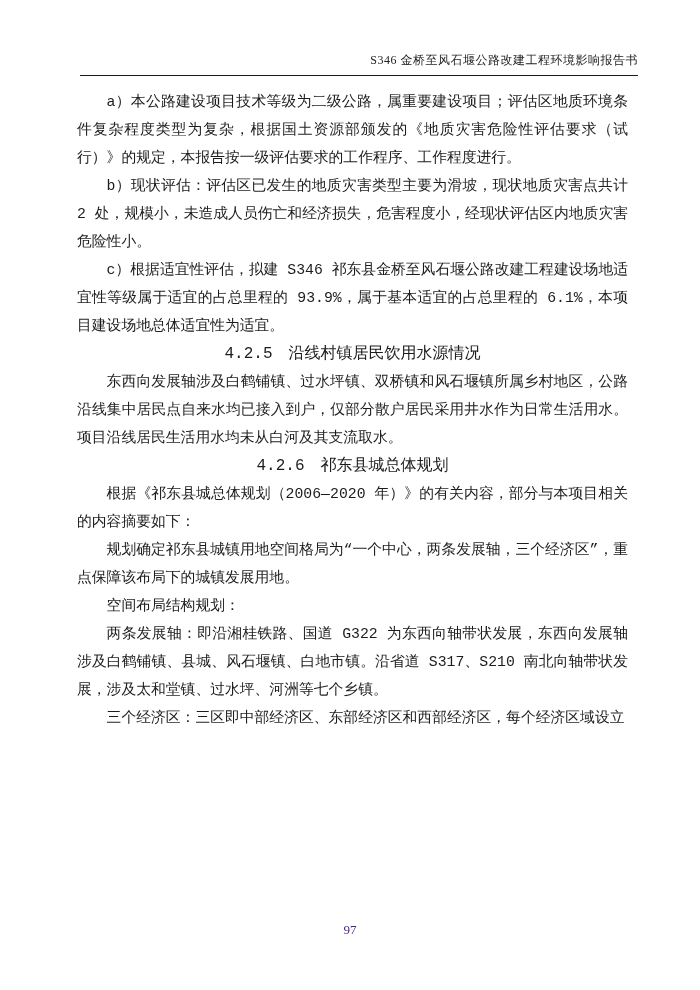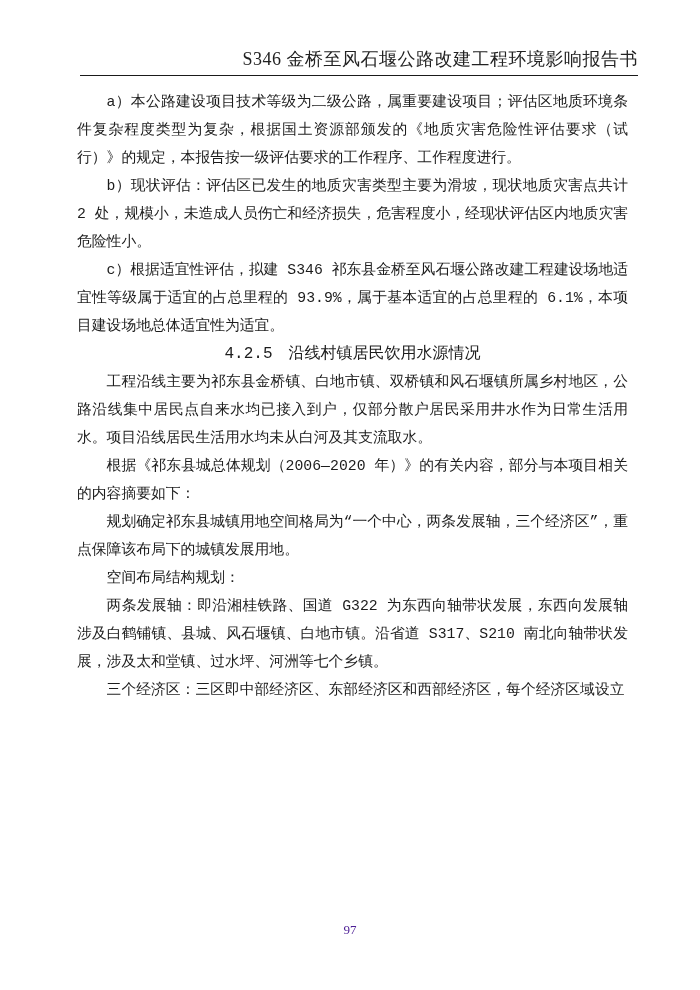--- a/index.html
+++ b/index.html
@@ -12,21 +12,21 @@
     background: #ffffff;
     font-family: "Liberation Serif", "DejaVu Serif", serif;
     color: #1c1c1c;
     overflow: hidden;
   }
   .page-header {
     padding: 50px 62px 0 80px;
     text-align: right;
   }
   .header-title {
-    font-size: 18px;
+    font-size: 12px;
     line-height: 18px;
     color: #222;
     letter-spacing: 0.5px;
   }
   .header-rule {
     margin: 6px 62px 0 80px;
     border: none;
     border-top: 1.8px solid #1a1a1a;
     height: 0;
   }
@@ -75,22 +75,25 @@
     <p>a）本公路建设项目技术等级为二级公路，属重要建设项目；评估区地质环境条件复杂程度类型为复杂，根据国土资源部颁发的《地质灾害危险性评估要求（试行）》的规定，本报告按一级评估要求的工作程序、工作程度进行。</p>
 
     <p>b）现状评估：评估区已发生的地质灾害类型主要为滑坡，现状地质灾害点共计 2 处，规模小，未造成人员伤亡和经济损失，危害程度小，经现状评估区内地质灾害危险性小。</p>
 
     <p>c）根据适宜性评估，拟建 S346 祁东县金桥至风石堰公路改建工程建设场地适宜性等级属于适宜的占总里程的 93.9%，属于基本适宜的占总里程的 6.1%，本项目建设场地总体适宜性为适宜。</p>
 
     <h3>
       <span class="h-num">4.2.5</span><span class="h-title">沿线村镇居民饮用水源情况</span>
     </h3>
 
-    <p>工程沿线主要为祁东县金桥镇、白地市镇、双桥镇和风石堰镇所属乡村地区，公路沿线集中居民点自来水均已接入到户，仅部分散户居民采用井水作为日常生活用水。项目沿线居民生活用水均未从白河及其支流取水。</p>
+    <p>东西向发展轴涉及白鹤铺镇、过水坪镇、双桥镇和风石堰镇所属乡村地区，公路沿线集中居民点自来水均已接入到户，仅部分散户居民采用井水作为日常生活用水。项目沿线居民生活用水均未从白河及其支流取水。</p>
 
+    <h3>
+      <span class="h-num">4.2.6</span><span class="h-title">祁东县城总体规划</span>
+    </h3>
 
     <p>根据《祁东县城总体规划（2006—2020 年）》的有关内容，部分与本项目相关的内容摘要如下：</p>
 
     <p>规划确定祁东县城镇用地空间格局为“一个中心，两条发展轴，三个经济区”，重点保障该布局下的城镇发展用地。</p>
 
     <p>空间布局结构规划：</p>
 
 
     <p>两条发展轴：即沿湘桂铁路、国道 G322 为东西向轴带状发展，东西向发展轴涉及白鹤铺镇、县城、风石堰镇、白地市镇。沿省道 S317、S210 南北向轴带状发展，涉及太和堂镇、过水坪、河洲等七个乡镇。</p>
 

